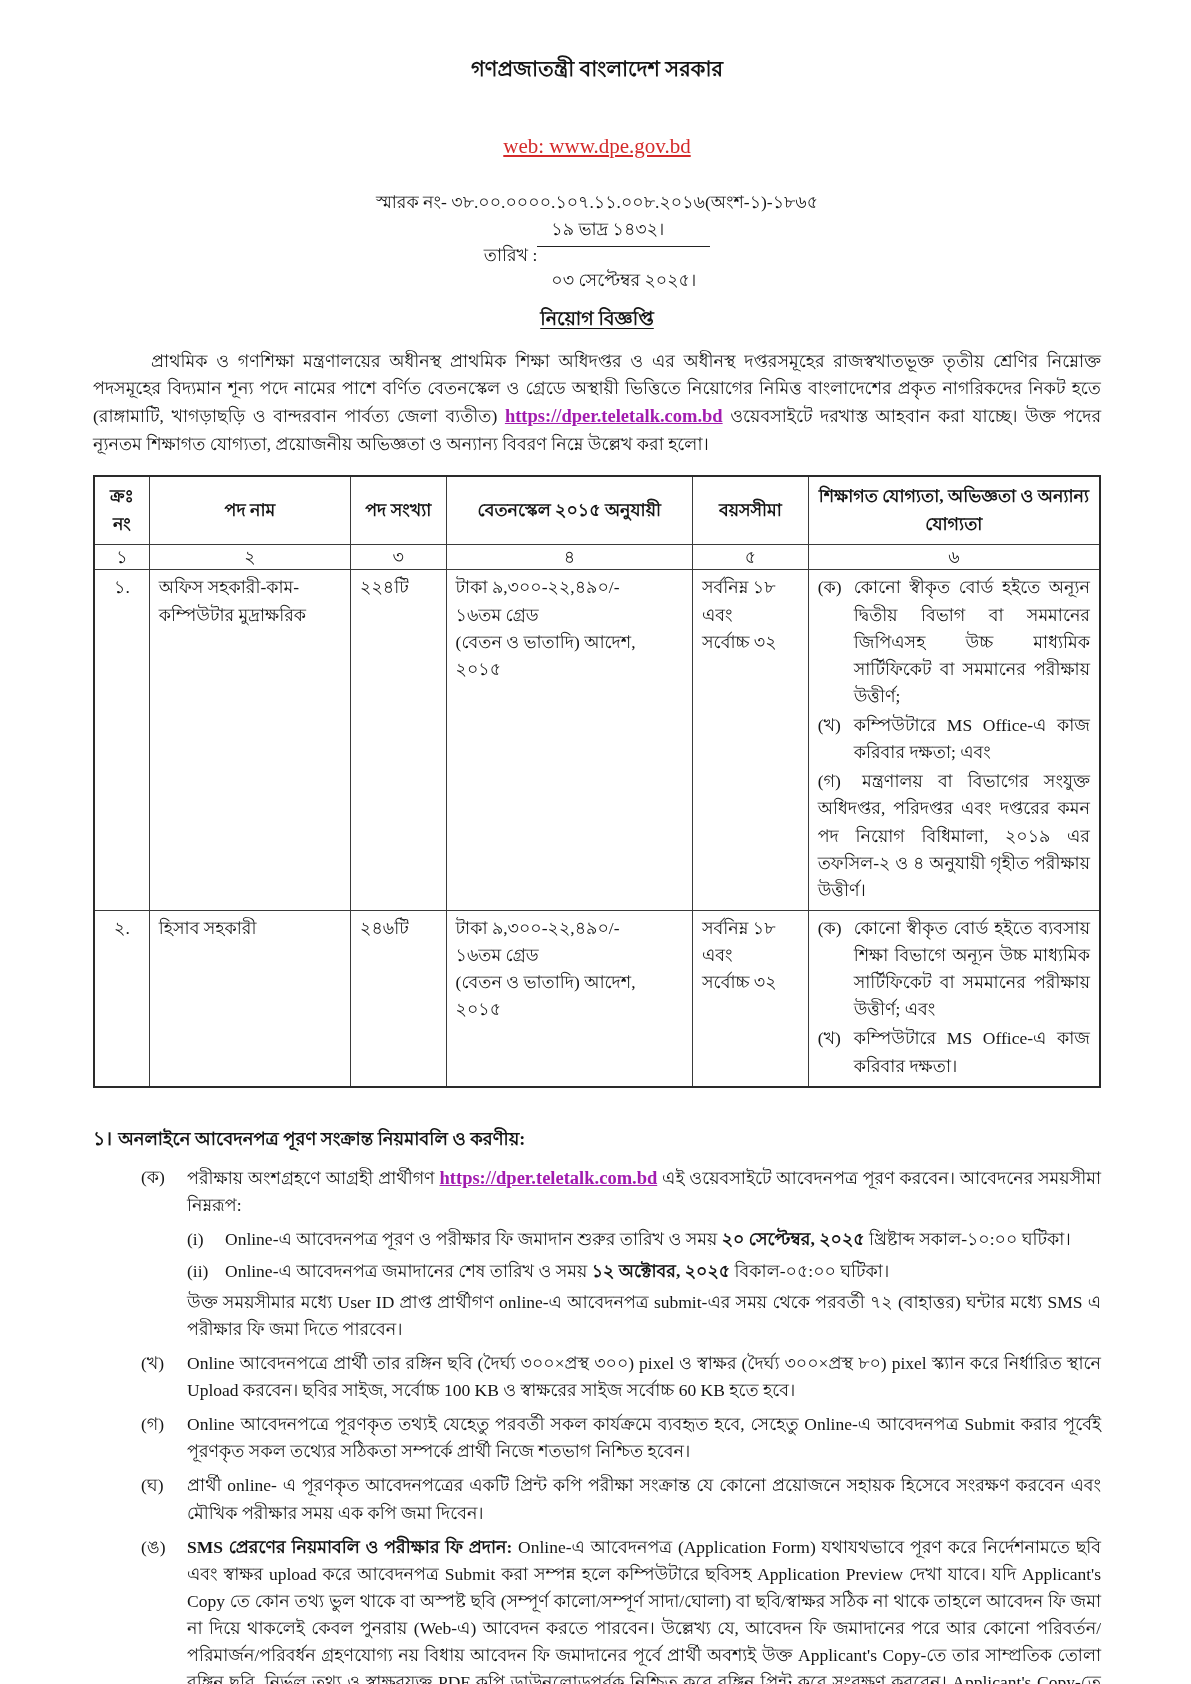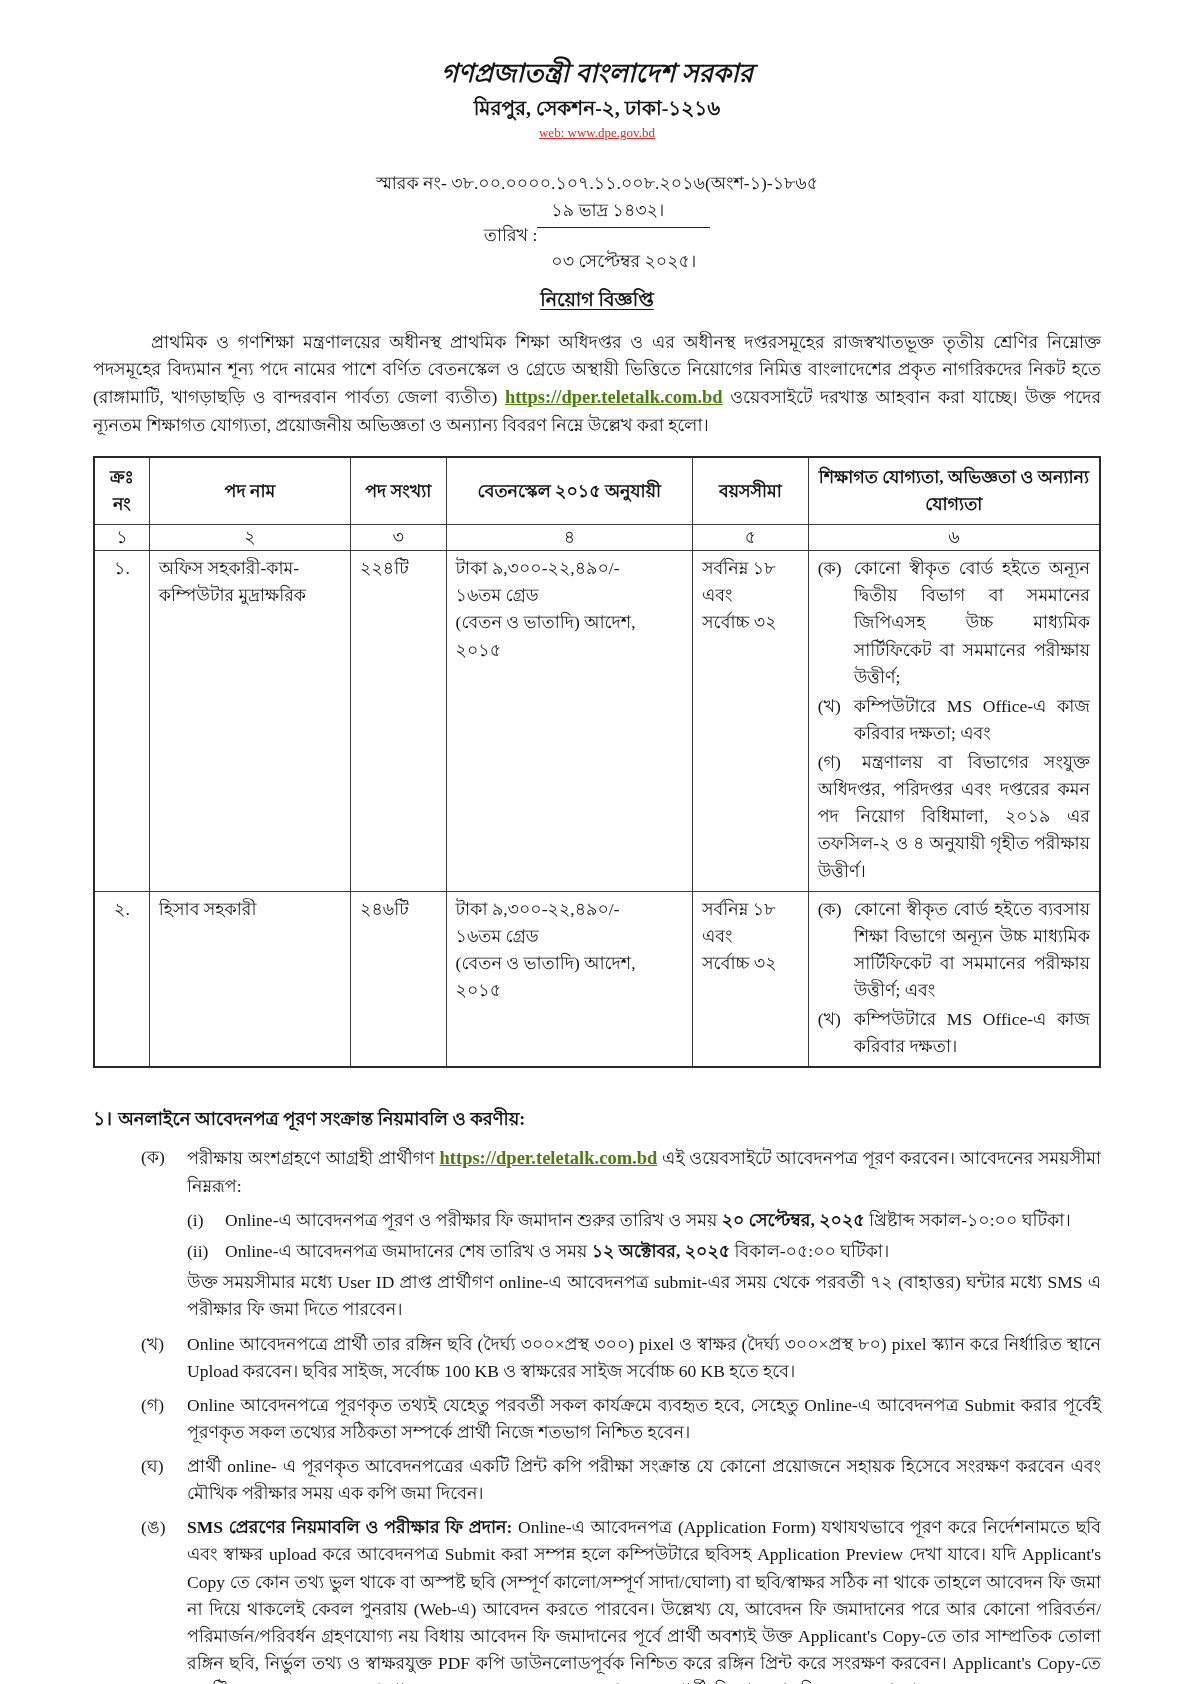--- a/index.html
+++ b/index.html
@@ -4,38 +4,38 @@
 <style>
   html,body{margin:0;padding:0;background:#ffffff;}
   .page{
     width:1191px;min-height:1684px;box-sizing:border-box;
     padding:54px 90px 60px 93px;background:#fff;color:#161616;
     font-family:"Liberation Serif","DejaVu Serif",serif;
     font-size:17.5px;line-height:1.55;
   }
   
   .letterhead{text-align:center;}
-  .lh-line1{font-size:26px;font-weight:bold;line-height:1.5;font-style:italic;}
+  .lh-line1{font-size:21px;font-weight:bold;line-height:1.5;}
   .lh-line2{font-size:20px;font-weight:bold;line-height:1.5;}
   .lh-line3{font-size:20px;font-weight:bold;line-height:1.5;}
-  .lh-web{font-size:13px;line-height:1.6;}
+  .lh-web{font-size:21px;line-height:1.6;margin-top:44px;}
   .lh-web a{color:#d42a2a;text-decoration:underline;font-weight:normal;}
   
   .memo-row{display:flex;justify-content:space-between;align-items:center;margin-top:26px;flex-direction:column;}
   .memo-no{font-size:17.5px;}
   .date-wrap{display:flex;align-items:center;font-size:17.5px;}
   .date-stack{display:inline-block;text-align:left;}
   .date-top{padding:0 14px 3px 14px;}
   .date-bottom{border-top:1.6px solid #222;padding:20px 14px 0 14px;}
   
   .notice-title{text-align:center;font-weight:bold;font-size:19px;margin-top:10px;}
   .notice-title span{text-decoration:underline;text-underline-offset:3px;}
   
   .intro{margin-top:14px;text-align:justify;text-indent:58px;}
-  .doc-link{font-weight:bold;text-decoration:underline;color:#4d7c0f;font-size:18.5px;}
+  .doc-link{font-weight:bold;text-decoration:underline;color:#a21caf;font-size:18.5px;}
   
   table.posts{border-collapse:collapse;width:100%;margin-top:16px;}
   table.posts th,table.posts td{border:1.5px solid #3a3a3a;padding:4px 9px;vertical-align:top;}
   table.posts{border:2px solid #2a2a2a;}
   table.posts th{font-weight:bold;text-align:center;vertical-align:middle;font-size:17.5px;padding:6px 6px;}
   tr.colnums td{text-align:center;padding:1px 4px;line-height:1.3;}
   td.c-center{text-align:center;}
   .cell-line{display:block;}
   .qual{position:relative;padding-left:36px;text-align:justify;margin-bottom:2px;}
   .qual .q-label{position:absolute;left:0;top:0;}
@@ -55,21 +55,20 @@
   .b{font-weight:bold;}
   .latin{font-family:"Liberation Serif","DejaVu Serif",serif;}
 </style>
 </head>
 <body>
 
 <div class="page">
 
   <div class="letterhead">
     <div class="lh-line1">গণপ্রজাতন্ত্রী বাংলাদেশ সরকার</div>
-    <div class="lh-line3">মিরপুর, সেকশন-২, ঢাকা-১২১৬</div>
     <div class="lh-web"><a href="#">web: www.dpe.gov.bd</a></div>
   </div>
 
   <div class="memo-row">
     <div class="memo-no">স্মারক নং- ৩৮.০০.০০০০.১০৭.১১.০০৮.২০১৬(অংশ-১)-১৮৬৫</div>
     <div class="date-wrap">
       <span>তারিখ  :</span>
       <span class="date-stack">
         <span class="date-top" style="display:block;">১৯ ভাদ্র ১৪৩২।</span>
         <span class="date-bottom" style="display:block;">০৩ সেপ্টেম্বর ২০২৫।</span>

